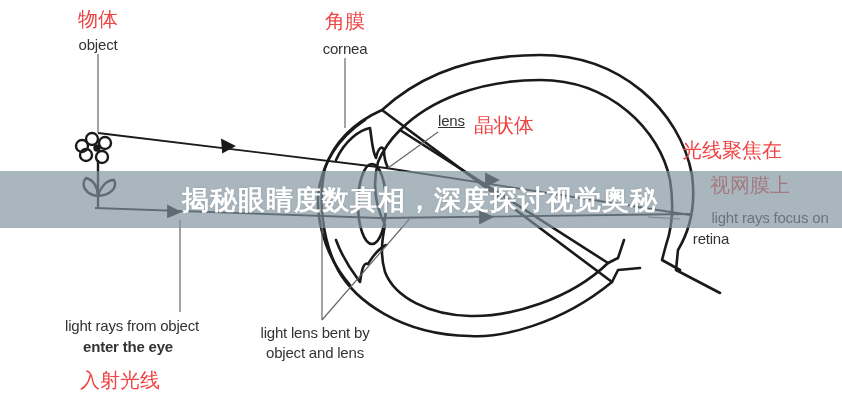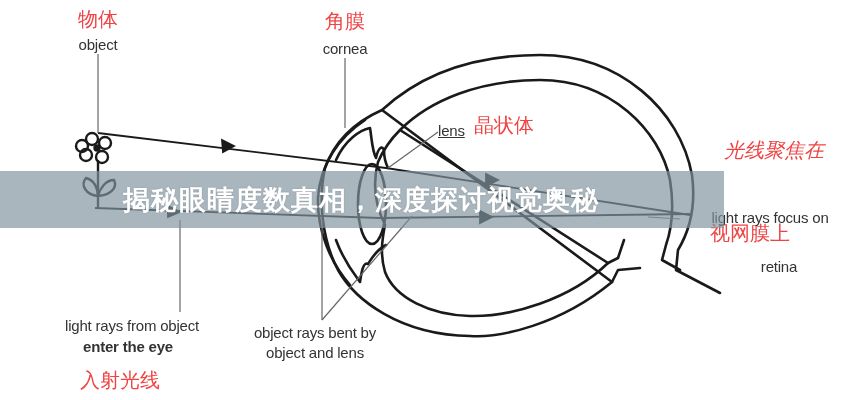--- a/index.html
+++ b/index.html
@@ -7,21 +7,21 @@
       width: 842px; height: 400px; position: relative; overflow: hidden;
       background: #ffffff;
       font-family: "Liberation Sans", "DejaVu Sans", sans-serif;
     }
     .diagram { position: absolute; left: 0; top: 0; width: 842px; height: 400px; }
     .lbl { position: absolute; white-space: nowrap; color: #ef4444; }
     .cn { font-family: "DejaVu Sans", sans-serif; font-size: 20px; font-weight: 500; }
     .en { font-size: 15px; color: #333; letter-spacing: -0.2px; }
     .center { text-align: center; transform: translateX(-50%); }
     .banner {
-      position: absolute; left: 0; top: 171px; width: 724px; height: 57px;
+      position: absolute; left: 0; top: 171px; width: 842px; height: 57px;
       background: rgba(128, 148, 158, 0.68);
       display: flex; align-items: center; justify-content: center;
     }
     .banner-title {
       color: #ffffff; font-family: "DejaVu Sans", sans-serif; font-weight: bold;
       font-size: 27px; letter-spacing: 1px;
       text-shadow: 0 0 2px rgba(0,0,0,0.15);
       margin-left: -2px;
     }
   </style>
@@ -78,30 +78,30 @@
     <line x1="680" y1="219" x2="648" y2="217"></line>
   </g>
 </svg>
 
 <div class="lbl cn center" style="left:98px; top:6px;">物体</div>
 <div class="lbl en center" style="left:98px; top:36px;">object</div>
 
 <div class="lbl cn center" style="left:345px; top:8px;">角膜</div>
 <div class="lbl en center" style="left:345px; top:40px;">cornea</div>
 
-<div class="lbl en" style="left:438px; top:122px;text-decoration:underline;">lens</div>
+<div class="lbl en" style="left:438px; top:112px;text-decoration:underline;">lens</div>
 <div class="lbl cn" style="left:474px; top:112px;">晶状体</div>
 
-<div class="lbl cn center" style="left:774px; top:137px;font-style:italic;">光线聚焦在</div>
-<div class="lbl cn center" style="left:750px; top:172px;margin-top:48px;">视网膜上</div>
+<div class="lbl cn center" style="left:732px; top:137px;">光线聚焦在</div>
+<div class="lbl cn center" style="left:750px; top:172px;">视网膜上</div>
 <div class="lbl en center" style="left:770px; top:209px;">light rays focus on</div>
-<div class="lbl en center" style="left:779px; top:230px;margin-top:28px;">retina</div>
+<div class="lbl en center" style="left:711px; top:230px;">retina</div>
 
 <div class="lbl en center" style="left:128px; top:317px;padding-left:8px;">light rays from object</div>
 <div class="lbl en center" style="left:128px; top:338px;font-weight:bold;">enter the eye</div>
 <div class="lbl cn center" style="left:120px; top:367px;font-family:Liberation Mono, monospace;">入射光线</div>
 
-<div class="lbl en center" style="left:315px; top:324px;">object rays bent by</div>
+<div class="lbl en center" style="left:315px; top:324px;">light lens bent by</div>
 <div class="lbl en center" style="left:315px; top:344px;">object and lens</div>
 
 <div class="banner">
   <div class="banner-title">揭秘眼睛度数真相，深度探讨视觉奥秘</div>
 </div>
 
 </body></html>

